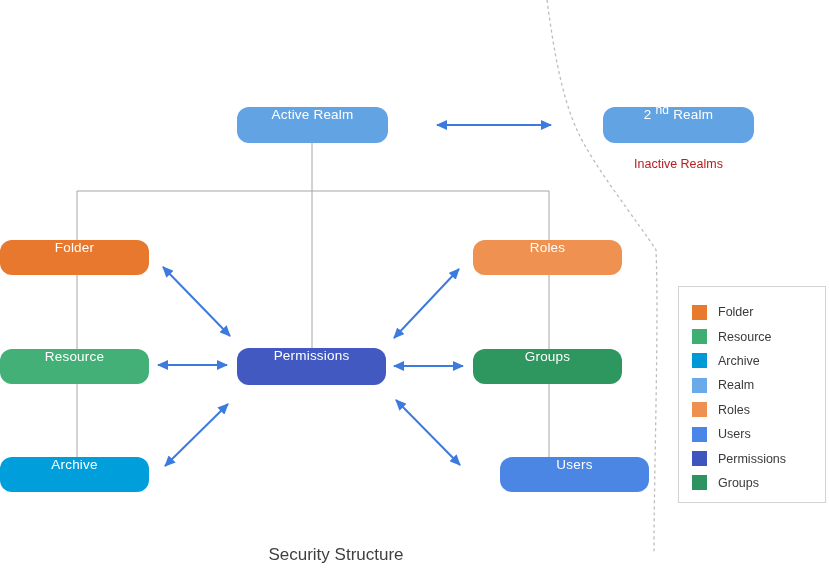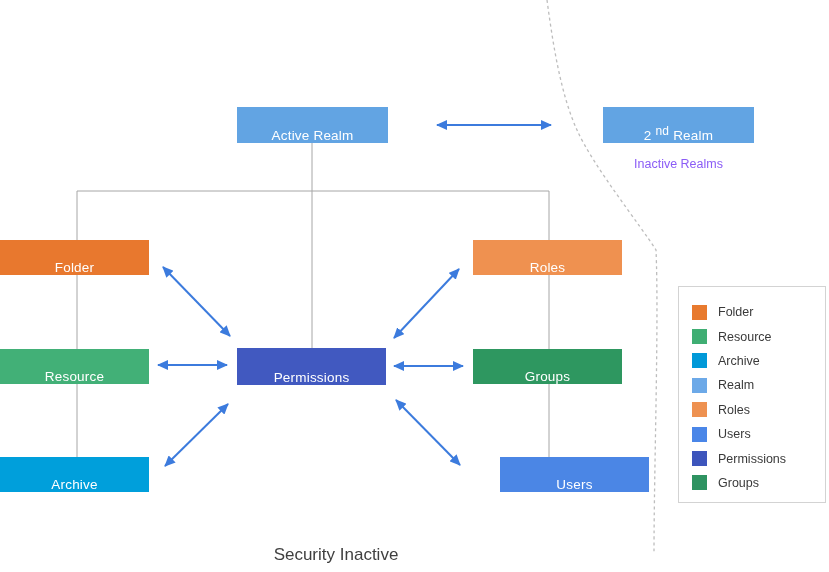--- a/index.html
+++ b/index.html
@@ -6,26 +6,26 @@
   #canvas{
     position:relative;width:829px;height:572px;overflow:hidden;
     font-family:"Liberation Sans","DejaVu Sans",sans-serif;background:#fff;
   }
   #wires{position:absolute;left:0;top:0;z-index:0;}
   .connector{stroke:var(--connector);stroke-width:1;fill:none;}
   .arrow{stroke:var(--arrow);stroke-width:2;fill:none;}
   .arrowhead{fill:var(--arrow);}
   .boundary{stroke:var(--boundary);stroke-width:1.3;fill:none;stroke-dasharray:3,3;}
   .node{
-    position:absolute;z-index:2;display:flex;align-items:flex-end;justify-content:center;
-    color:var(--node_text);font-size:13.5px;letter-spacing:.2px;
+    position:absolute;z-index:2;display:flex;align-items:flex-start;justify-content:center;
+    color:var(--node_text);font-size:13.5px;letter-spacing:.2px;border-radius:12px;
   }
   .node sup{font-size:12px;line-height:0;}
   .annotation{
-    position:absolute;z-index:2;text-align:center;color:#8b5cf6;font-size:12.5px;
+    position:absolute;z-index:2;text-align:center;color:#b91c1c;font-size:12.5px;
   }
   .diagram-title{
     position:absolute;z-index:2;text-align:center;color:#3f3f3f;font-size:17px;
   }
   .legend{
     position:absolute;z-index:3;left:678px;top:286px;width:148px;height:217px;
     box-sizing:border-box;background:#fff;border:1px solid #d3d3d3;padding-top:13px;
   }
   .legend-item{display:flex;align-items:center;height:24.4px;padding-left:13px;}
   .legend-swatch{width:15px;height:15px;flex:0 0 15px;}
@@ -91,21 +91,21 @@
   <div class="node" style="left: 473px; top: 349px; width: 149px; height: 35px; background-color: rgb(46, 151, 96);">
     <span>Groups</span>
   </div>
 
   <div class="node" style="left: 473px; top: 457px; width: 149px; height: 35px; background-color: rgb(75, 134, 229); margin-left: 27px;">
     <span>Users</span>
   </div>
 
   <div class="annotation" style="left:603px;top:157px;width:151px;">Inactive Realms</div>
 
-  <div class="diagram-title" style="left:236px;top:545px;width:200px;">Security Inactive</div>
+  <div class="diagram-title" style="left:236px;top:545px;width:200px;">Security Structure</div>
 
   <div class="legend">
     <div class="legend-item">
       <span class="legend-swatch" style="background-color: rgb(232, 122, 46);"></span>
       <span class="legend-label">Folder</span>
     </div>
     <div class="legend-item">
       <span class="legend-swatch" style="background-color: rgb(63, 174, 115);"></span>
       <span class="legend-label">Resource</span>
     </div>

